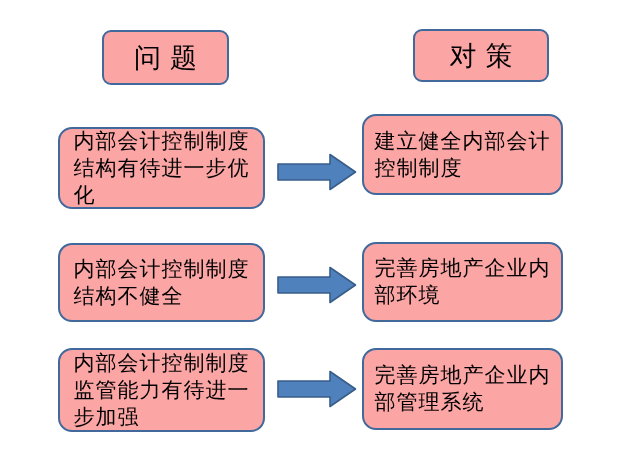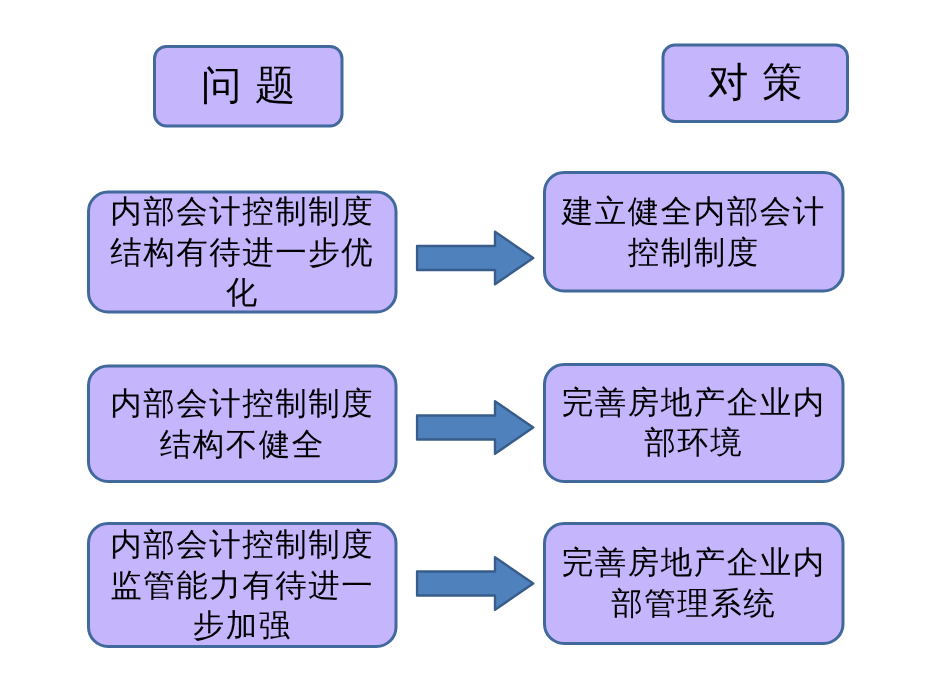--- a/index.html
+++ b/index.html
@@ -7,44 +7,43 @@
     position: relative;
     width: 624px;
     height: 466px;
     background: #ffffff;
     overflow: hidden;
     font-family: "DejaVu Serif", "Liberation Serif", serif;
   }
   .box {
     position: absolute;
     box-sizing: border-box;
-    background: #c4b5fd;
+    background: #fca5a5;
     border: 2px solid var(--box-border, #41699c);
     display: flex;
     align-items: center;
     justify-content: center;
-    text-align: center;
     color: #000000;
     white-space: pre-line;
   }
   .header-box {
     border-radius: 9px;
     font-size: 27px;
     letter-spacing: 9px;
     text-indent: 9px;
     line-height: 1;
   }
   .body-box {
     border-radius: 14px;
     font-size: 21px;
     line-height: 27px;
     letter-spacing: 1px;
   }
   .hdr-problem  { left: 102px; top: 30px;  width: 127px; height: 55px; }
-  .hdr-solution { left: 413px; top: 29px;  width: 125px; height: 53px; margin-left: 28px; }
+  .hdr-solution { left: 413px; top: 29px;  width: 136px; height: 53px; }
   .r1-problem   { left: 58px;  top: 127px; width: 207px; height: 82px; }
   .r1-solution  { left: 362px; top: 114px; width: 201px; height: 81px; }
   .r2-problem   { left: 58px;  top: 243px; width: 207px; height: 79px; }
   .r2-solution  { left: 362px; top: 242px; width: 201px; height: 80px; }
   .r3-problem   { left: 58px;  top: 348px; width: 207px; height: 84px; }
   .r3-solution  { left: 362px; top: 348px; width: 201px; height: 82px; }
   .arrow {
     position: absolute;
     width: 80px;
     height: 38px;

